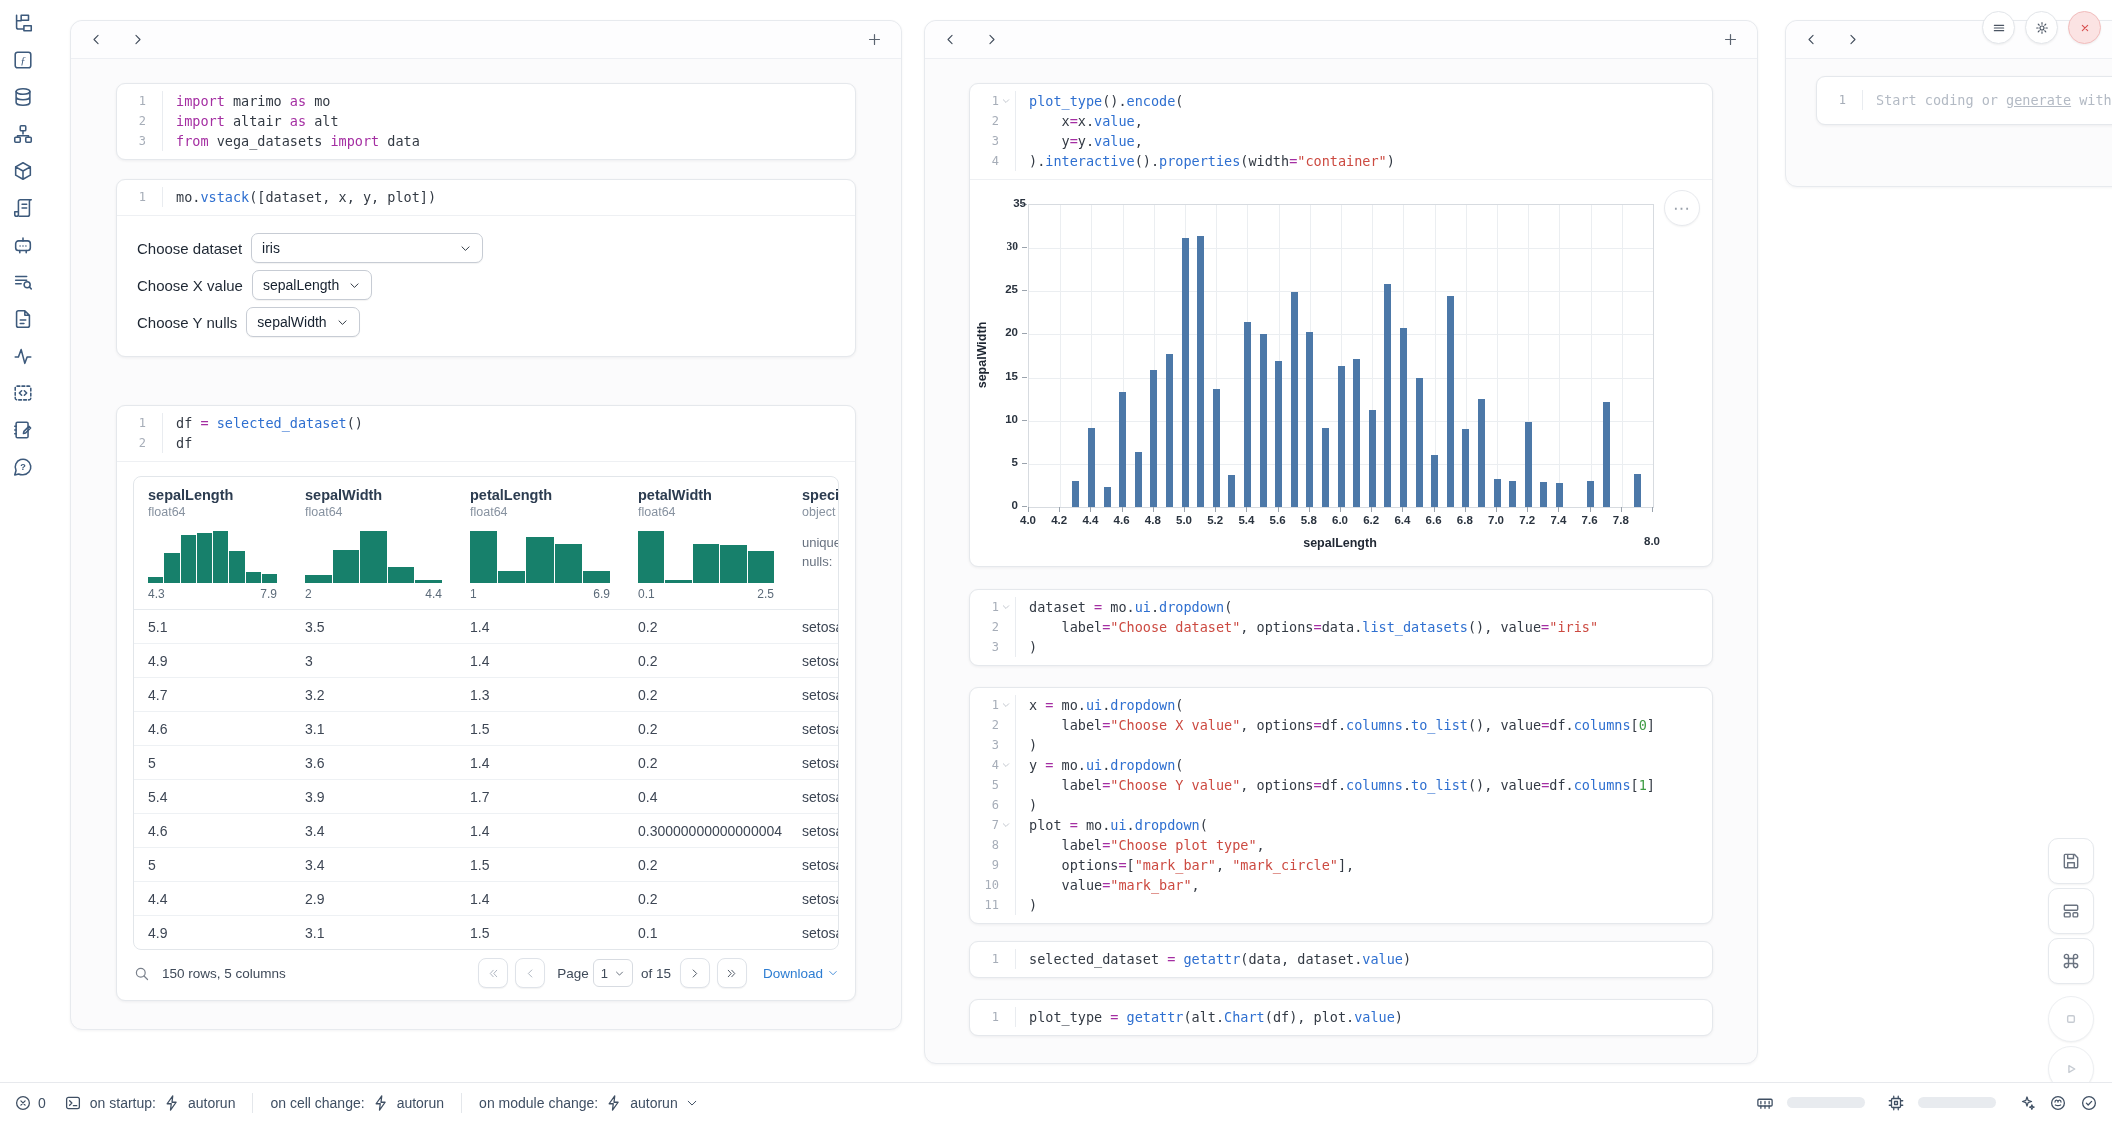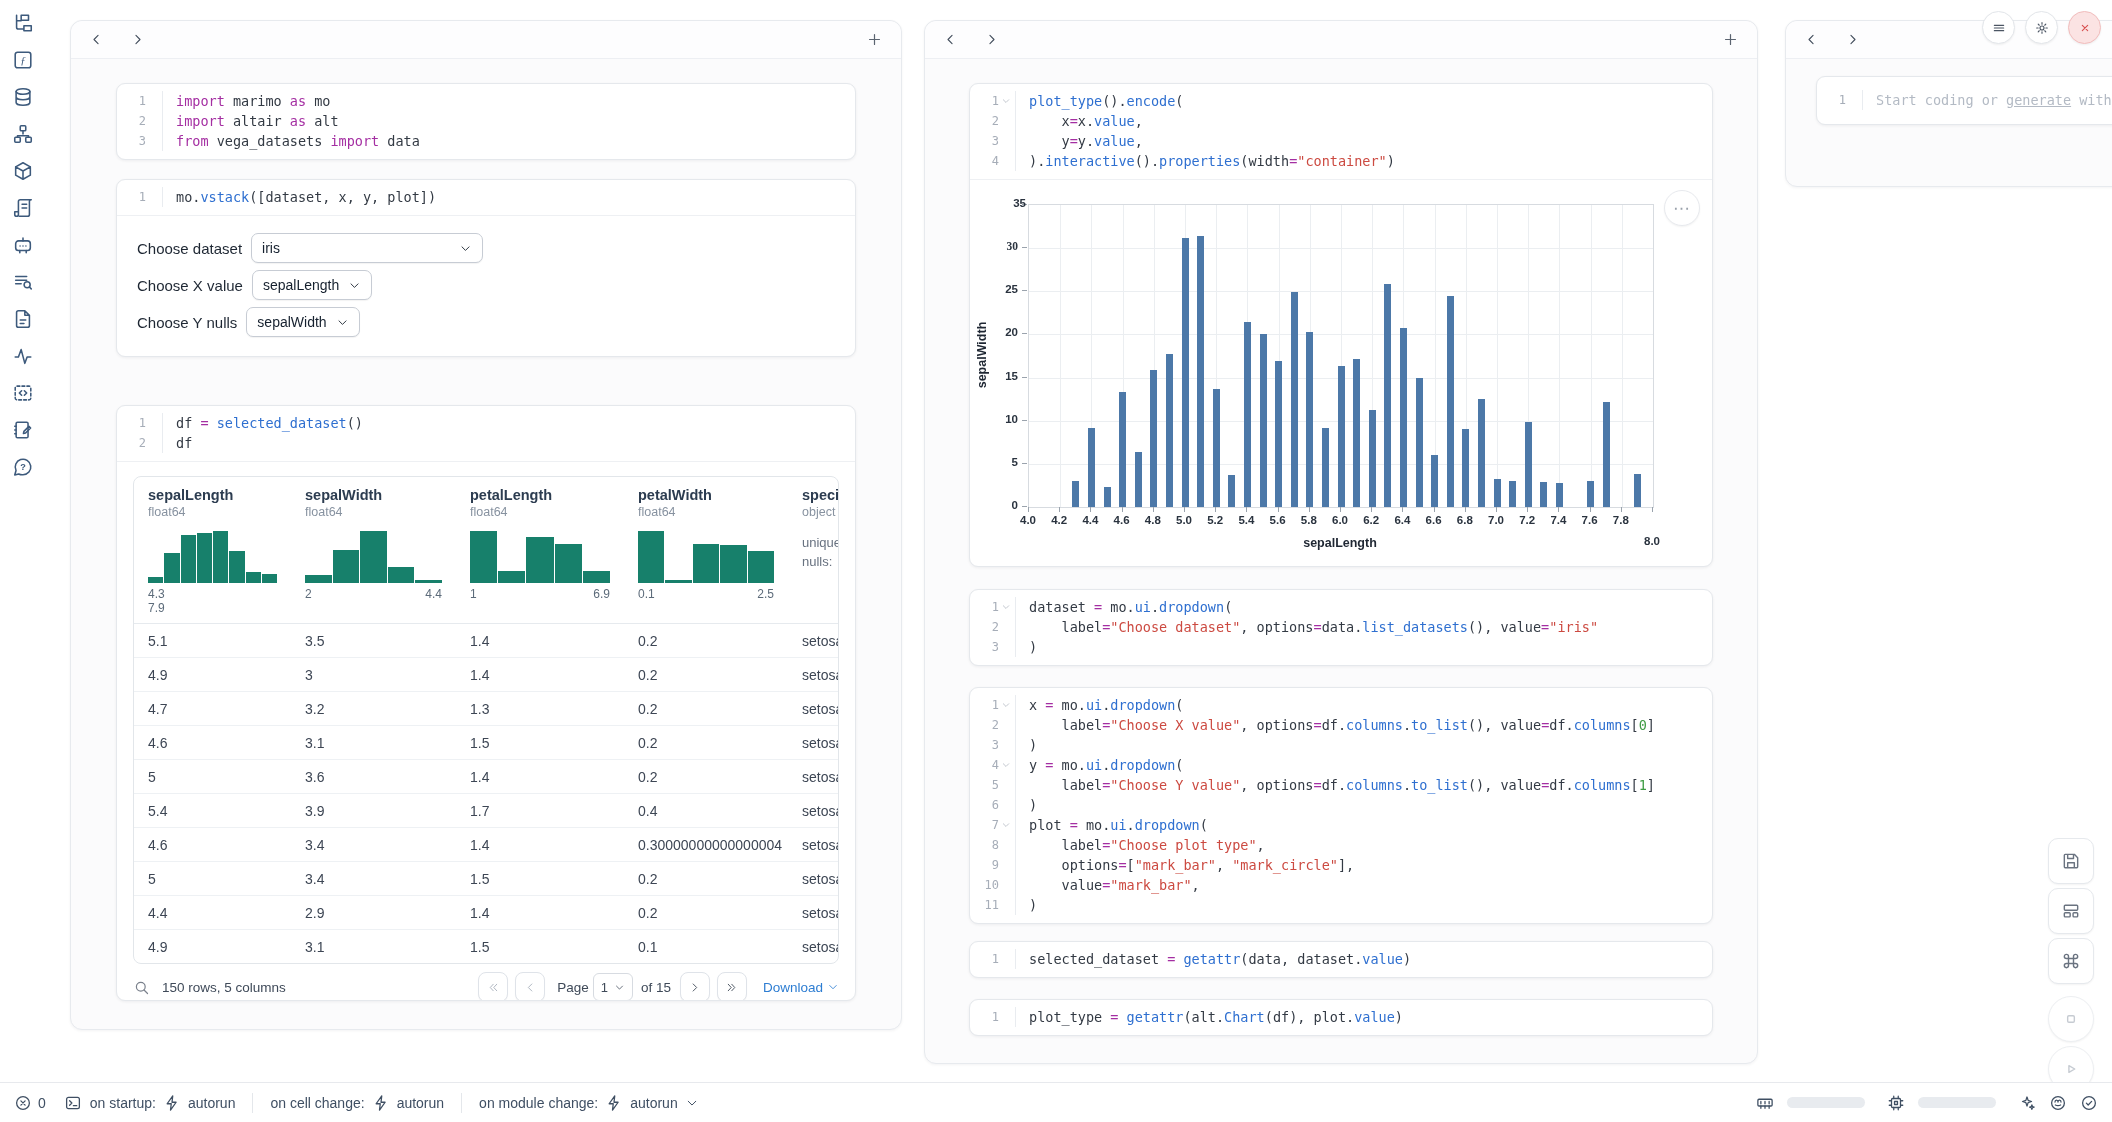--- a/index.html
+++ b/index.html
@@ -326,21 +326,21 @@
               <div class="hist" style="width: 129px;">
                 <i style="height: 12%;"></i>
                 <i style="height: 55%;"></i>
                 <i style="height: 88%;"></i>
                 <i style="height: 93%;"></i>
                 <i style="height: 97%;"></i>
                 <i style="height: 60%;"></i>
                 <i style="height: 20%;"></i>
                 <i style="height: 17%;"></i>
               </div>
-              <div class="minmax" style="width: 129px; flex-direction: column;">
+              <div class="minmax" style="width: 129px;">
                 <span>4.3</span>
                 <span>7.9</span>
               </div>
             </div>
             <div class="df-hcell" style="width: 165px;">
               <div class="df-hname">sepalWidth</div>
               <div class="df-htype">float64</div>
               <div class="hist" style="width: 137px;">
                 <i style="height: 15%;"></i>
                 <i style="height: 62%;"></i>

